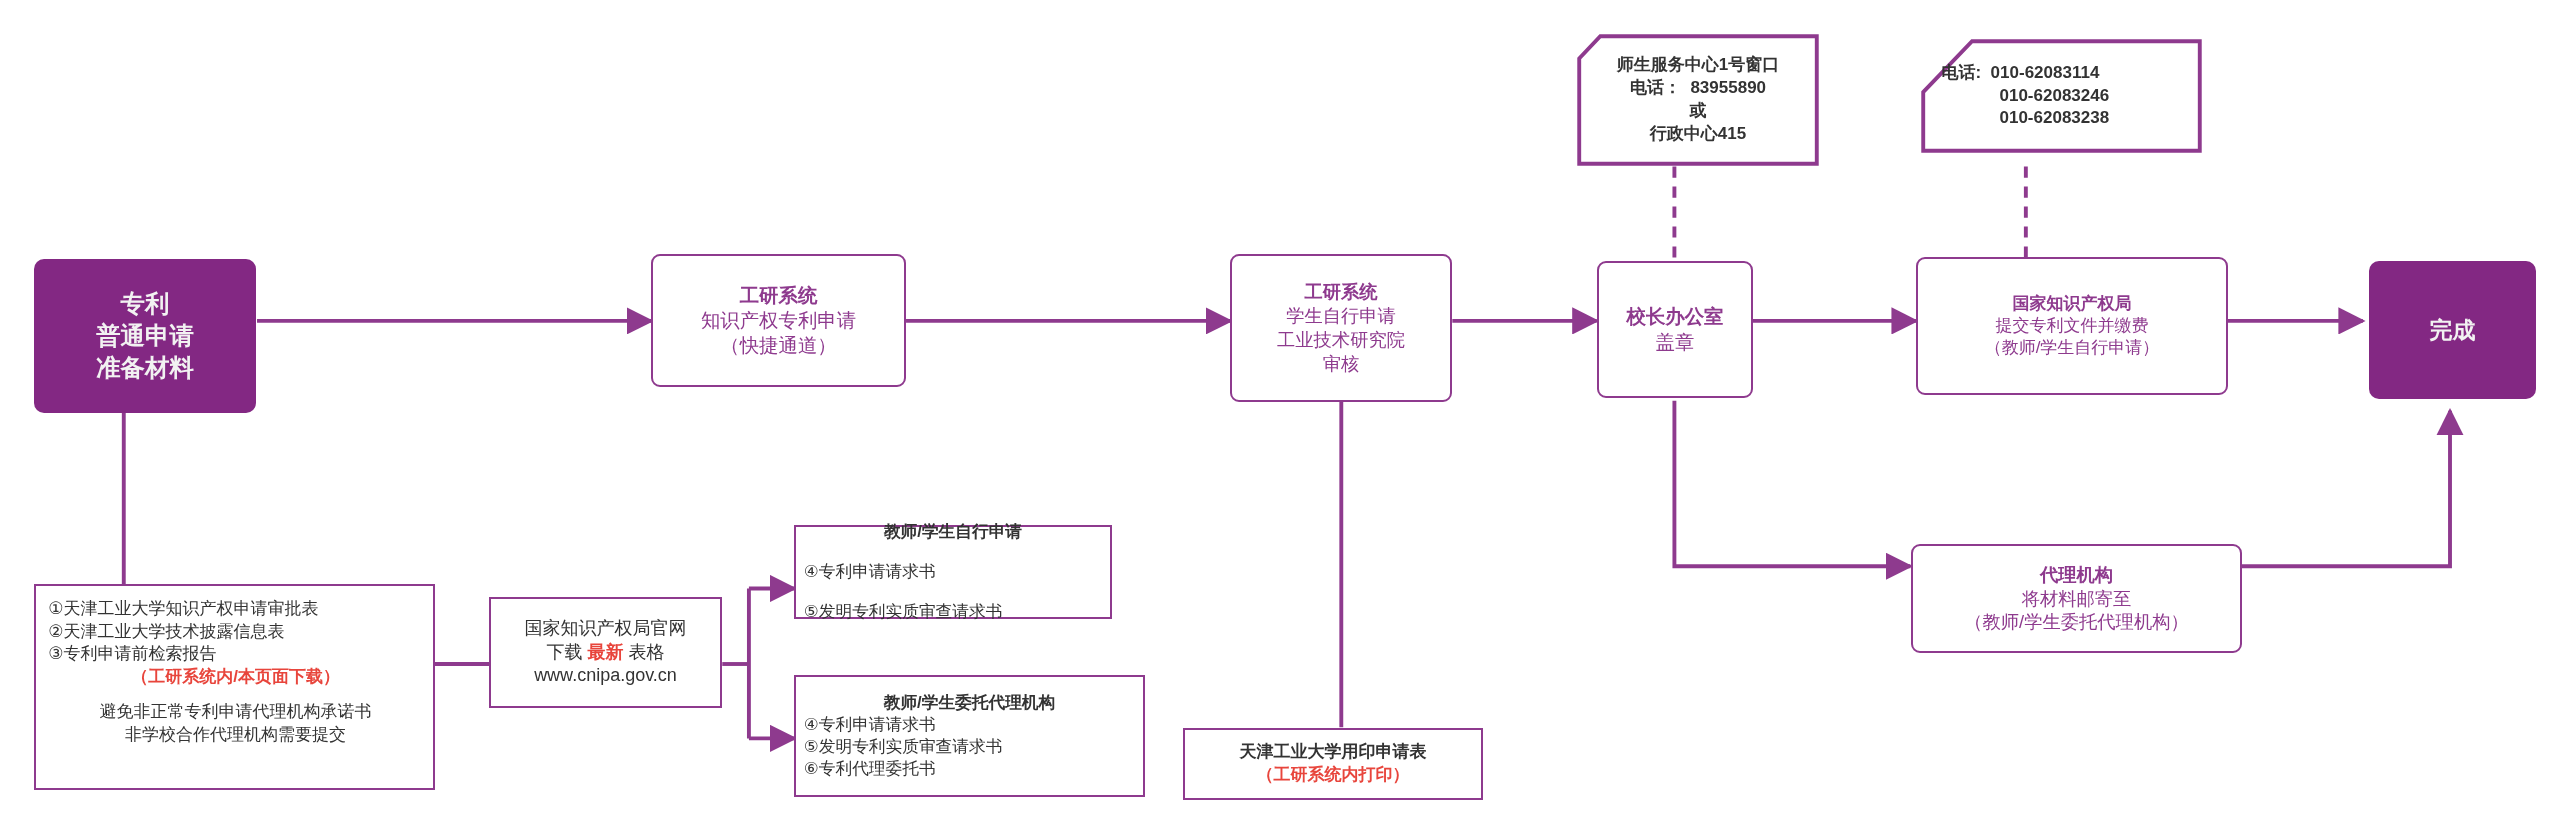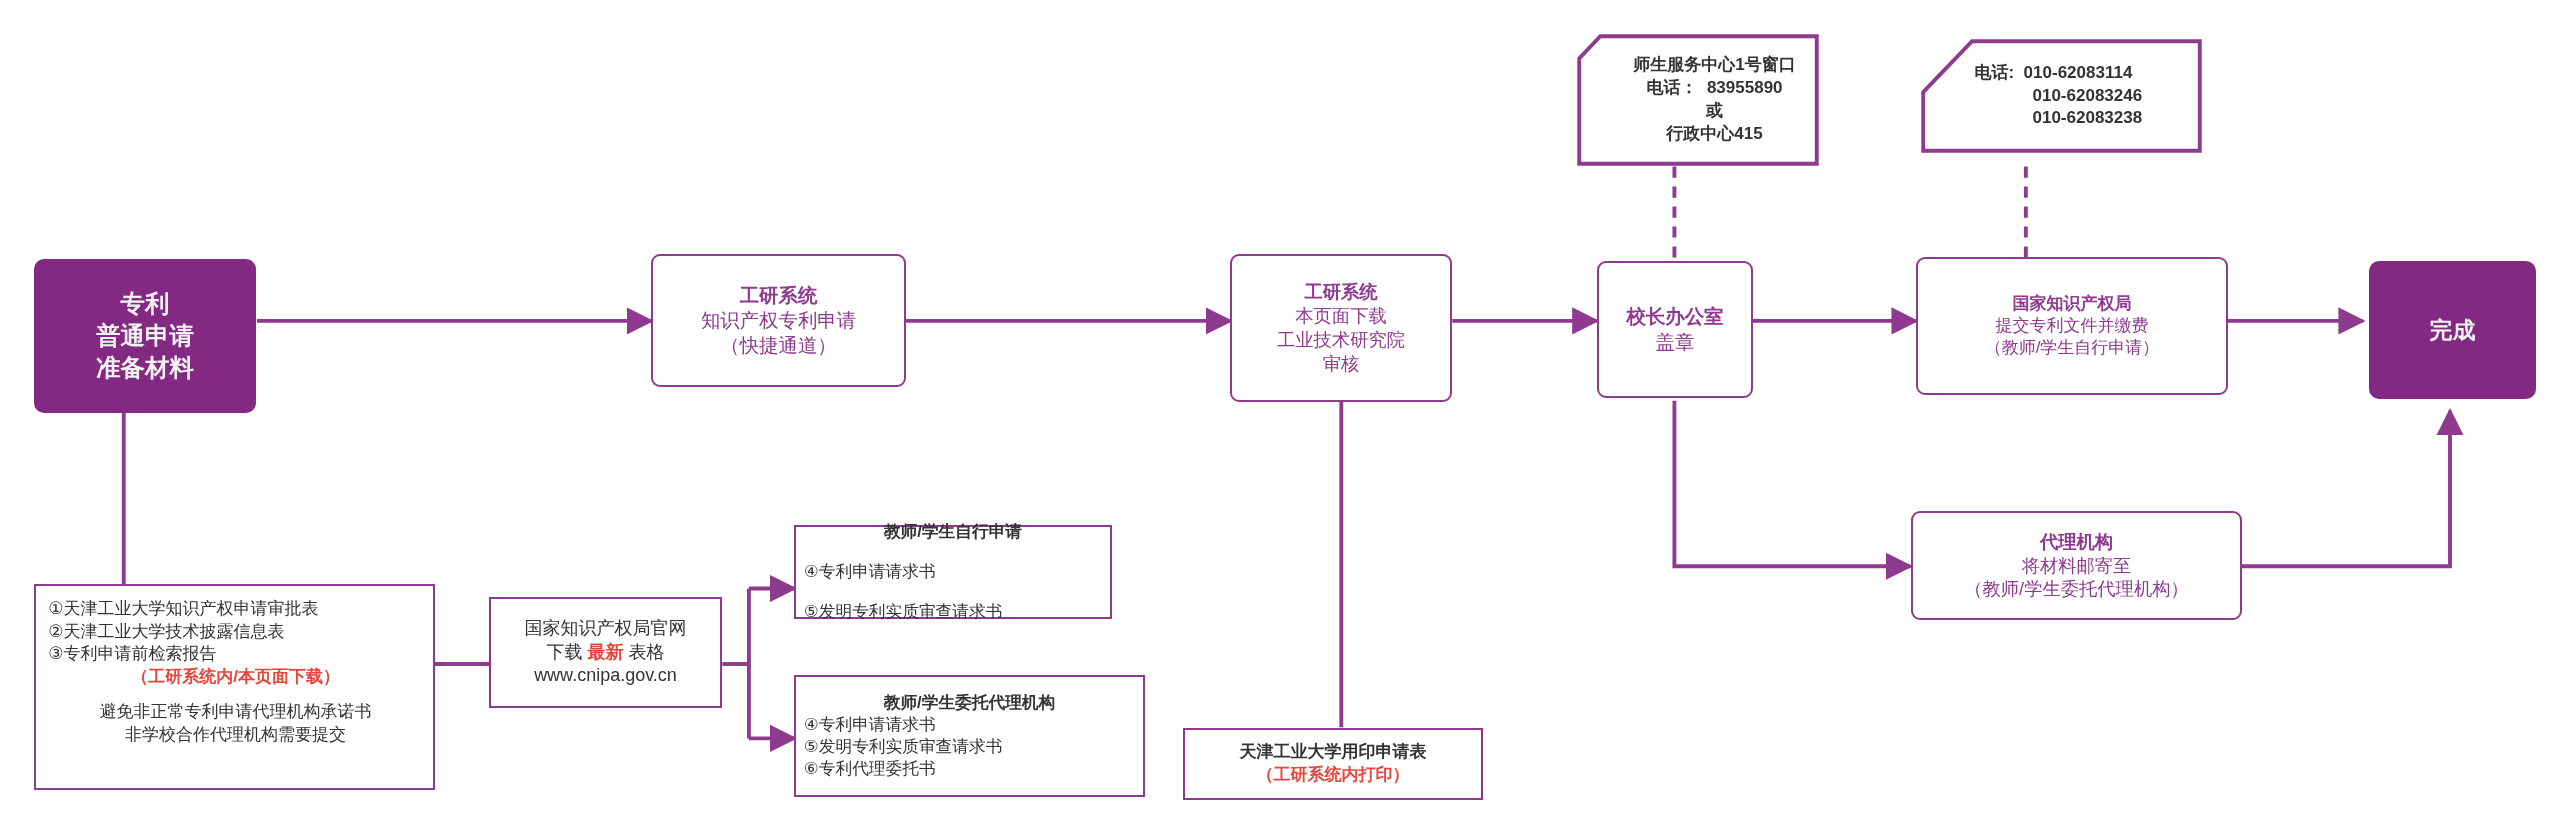--- a/index.html
+++ b/index.html
@@ -26,21 +26,21 @@
   .note.ctr{align-items:center;text-align:center;}
   .note .ln.ctr{text-align:center;width:100%;}
   .note .ln.bold{font-weight:bold;}
   .note .ln.red{color:#E8453C;font-weight:bold;}
   .note .gap{display:block;height:.75em;}
 
   
   .callout{background:#ffffff;color:#333333;box-sizing:border-box;
            align-items:center;text-align:center;}
   .callout .inner{position:relative;z-index:2;width:100%;}
-  .callout .ln{line-height:1.34;font-weight:bold;white-space:pre;margin-left:33px;}
+  .callout .ln{line-height:1.34;font-weight:bold;white-space:pre;}
   .callout svg.frame{position:absolute;left:0;top:0;width:100%;height:100%;z-index:1;}
 
   .red{color:#E8453C;font-weight:bold;}
 </style>
 </head>
 <body>
 
 <div id="stage">
 
   <svg id="wires" viewBox="0 0 4638 1504" xmlns="http://www.w3.org/2000/svg">
@@ -90,41 +90,41 @@
   </div>
 
   <div class="node proc" style="left:651px;top:254px;width:255px;height:133px;font-size:19.4px;">
     <div class="hd">工研系统</div>
     <div class="ln">知识产权专利申请</div>
     <div class="ln">（快捷通道）</div>
   </div>
 
   <div class="node proc" style="left:1230px;top:254px;width:222px;height:148px;font-size:18.3px;">
     <div class="hd">工研系统</div>
-    <div class="ln">本页面下载</div>
+    <div class="ln">学生自行申请</div>
     <div class="ln">工业技术研究院</div>
     <div class="ln">审核</div>
   </div>
 
   <div class="node proc" style="left:1597px;top:261px;width:156px;height:137px;font-size:19.4px;">
     <div class="hd">校长办公室</div>
     <div class="ln">盖章</div>
   </div>
 
   <div class="node proc" style="left:1916px;top:257px;width:312px;height:138px;font-size:17px;">
     <div class="hd">国家知识产权局</div>
     <div class="ln">提交专利文件并缴费</div>
     <div class="ln">（教师/学生自行申请）</div>
   </div>
 
   <div class="node term" style="left:2369px;top:261px;width:167px;height:138px;font-size:23px;">
     <div class="ln">完成</div>
   </div>
 
-  <div class="node proc" style="left:1911px;top:511px;width:331px;height:109px;font-size:18.3px;">
+  <div class="node proc" style="left:1911px;top:544px;width:331px;height:109px;font-size:18.3px;">
     <div class="hd">代理机构</div>
     <div class="ln">将材料邮寄至</div>
     <div class="ln">（教师/学生委托代理机构）</div>
   </div>
 
   <div class="node note" style="left:34px;top:584px;width:401px;height:206px;padding:12.2px 10px 10px 12.2px;font-size:17px;justify-content:flex-start;">
     <div class="ln">①天津工业大学知识产权申请审批表</div>
     <div class="ln">②天津工业大学技术披露信息表</div>
     <div class="ln">③专利申请前检索报告</div>
     <div class="ln red ctr">（工研系统内/本页面下载）</div>

